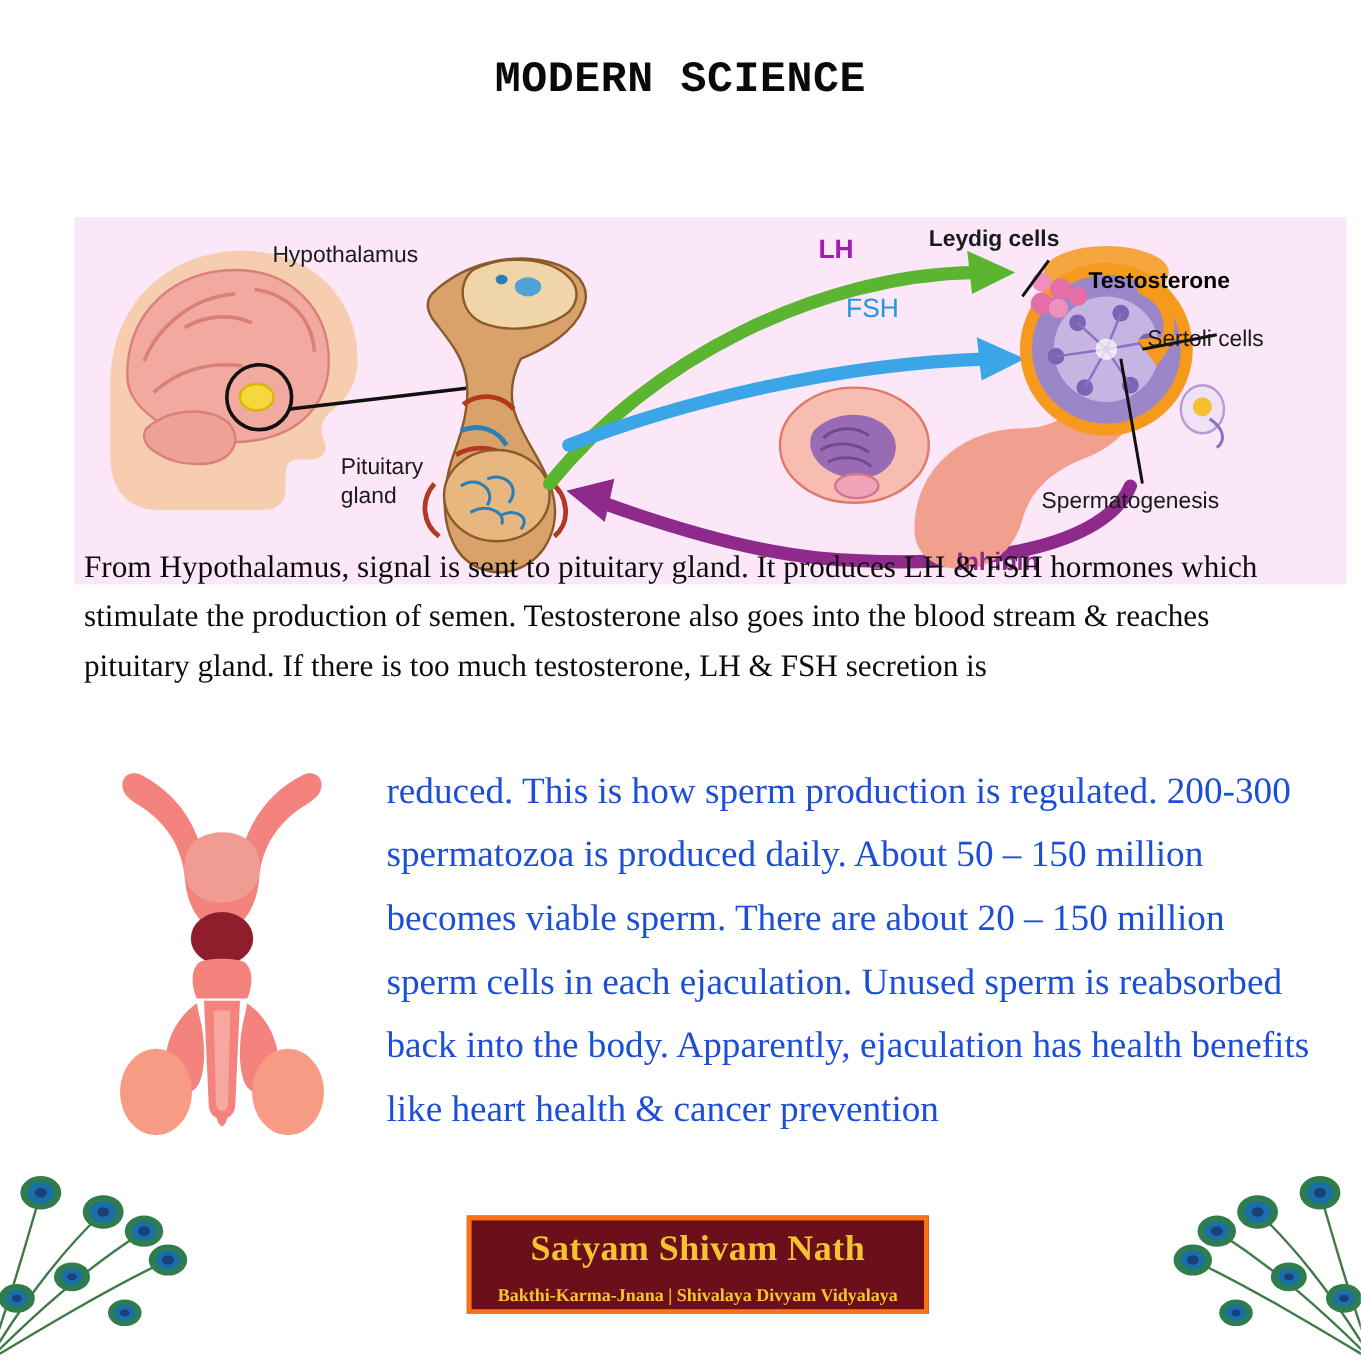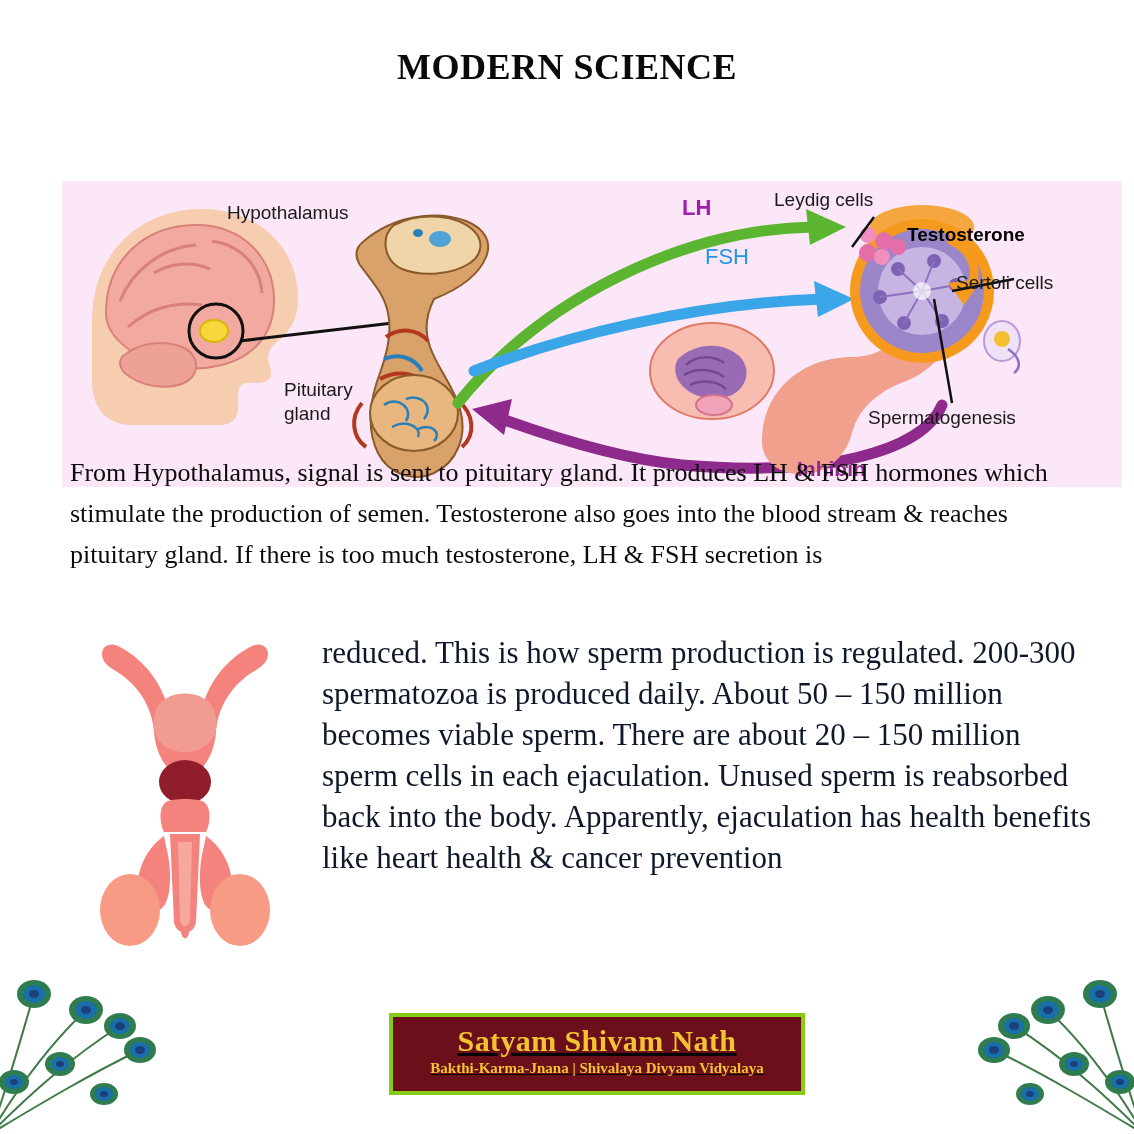--- a/index.html
+++ b/index.html
@@ -18,21 +18,21 @@
     position: relative;
     width: 1134px;
     height: 1134px;
   }
   .title {
     position: absolute;
     top: 46px;
     left: 0;
     width: 1134px;
     text-align: center;
-    font-family: Liberation Serif, serif;
+    font-family: Liberation Mono, monospace;
     font-weight: bold;
     font-size: 36px;
     letter-spacing: 0.5px;
     color: #0a0a0a;
   }
   
   .diagram {
     position: absolute;
     left: 62px;
     top: 133px;
@@ -44,21 +44,21 @@
   .diag-label {
     position: absolute;
     font-family: "Liberation Sans", sans-serif;
     font-size: 19px;
     color: #1a1a1a;
     line-height: 1.25;
     white-space: pre-line;
   }
   .lbl-hypothalamus { left: 165px; top: 20px; }
   .lbl-pituitary    { left: 222px; top: 197px; }
-  .lbl-leydig       { left: 712px; top: 7px; }
+  .lbl-leydig       { left: 712px; top: 7px; font-weight: bold; }
   .lbl-sertoli      { left: 894px; top: 90px; }
   .lbl-spermato     { left: 806px; top: 225px; }
   .lbl-lh {
     left: 620px; top: 13px;
     font-weight: bold; font-size: 22px; color: #a21caf;
   }
   .lbl-fsh {
     left: 643px; top: 62px;
     font-weight: normal; font-size: 22px; color: #2196e3;
   }
@@ -83,53 +83,52 @@
     font-size: 26px;
     line-height: 41px;
     color: #0c0c0c;
   }
   .para-bottom {
     position: absolute;
     left: 322px;
     top: 632px;
     width: 770px;
     font-size: 31px;
-    line-height: 41px;
-    color: #0f172a;
+    line-height: 53px;
+    color: #1d4ed8;
   }
   .anatomy {
     position: absolute;
     left: 60px;
     top: 636px;
     width: 250px;
     height: 320px;
   }
   
   .logo {
     position: absolute;
     left: 389px;
     top: 1013px;
-    width: 416px;
+    width: 385px;
     height: 82px;
     background: #6b0f1a;
-    border: 4px solid #84cc16;
+    border: 4px solid #f97316;
     box-sizing: border-box;
     text-align: center;
-    text-decoration: underline;
   }
   .logo-main {
     margin-top: 7px;
     font-family: "Liberation Serif", serif;
     font-weight: bold;
     font-size: 30px;
     color: #f4c430;
     letter-spacing: 0.4px;
   }
   .logo-sub {
-    margin-top: 2px;
+    margin-top: 14px;
     font-family: "Liberation Serif", serif;
     font-weight: bold;
     font-size: 15px;
     color: #f4c430;
   }
   .feathers-left, .feathers-right {
     position: absolute;
     bottom: 0;
     width: 300px;
     height: 180px;

